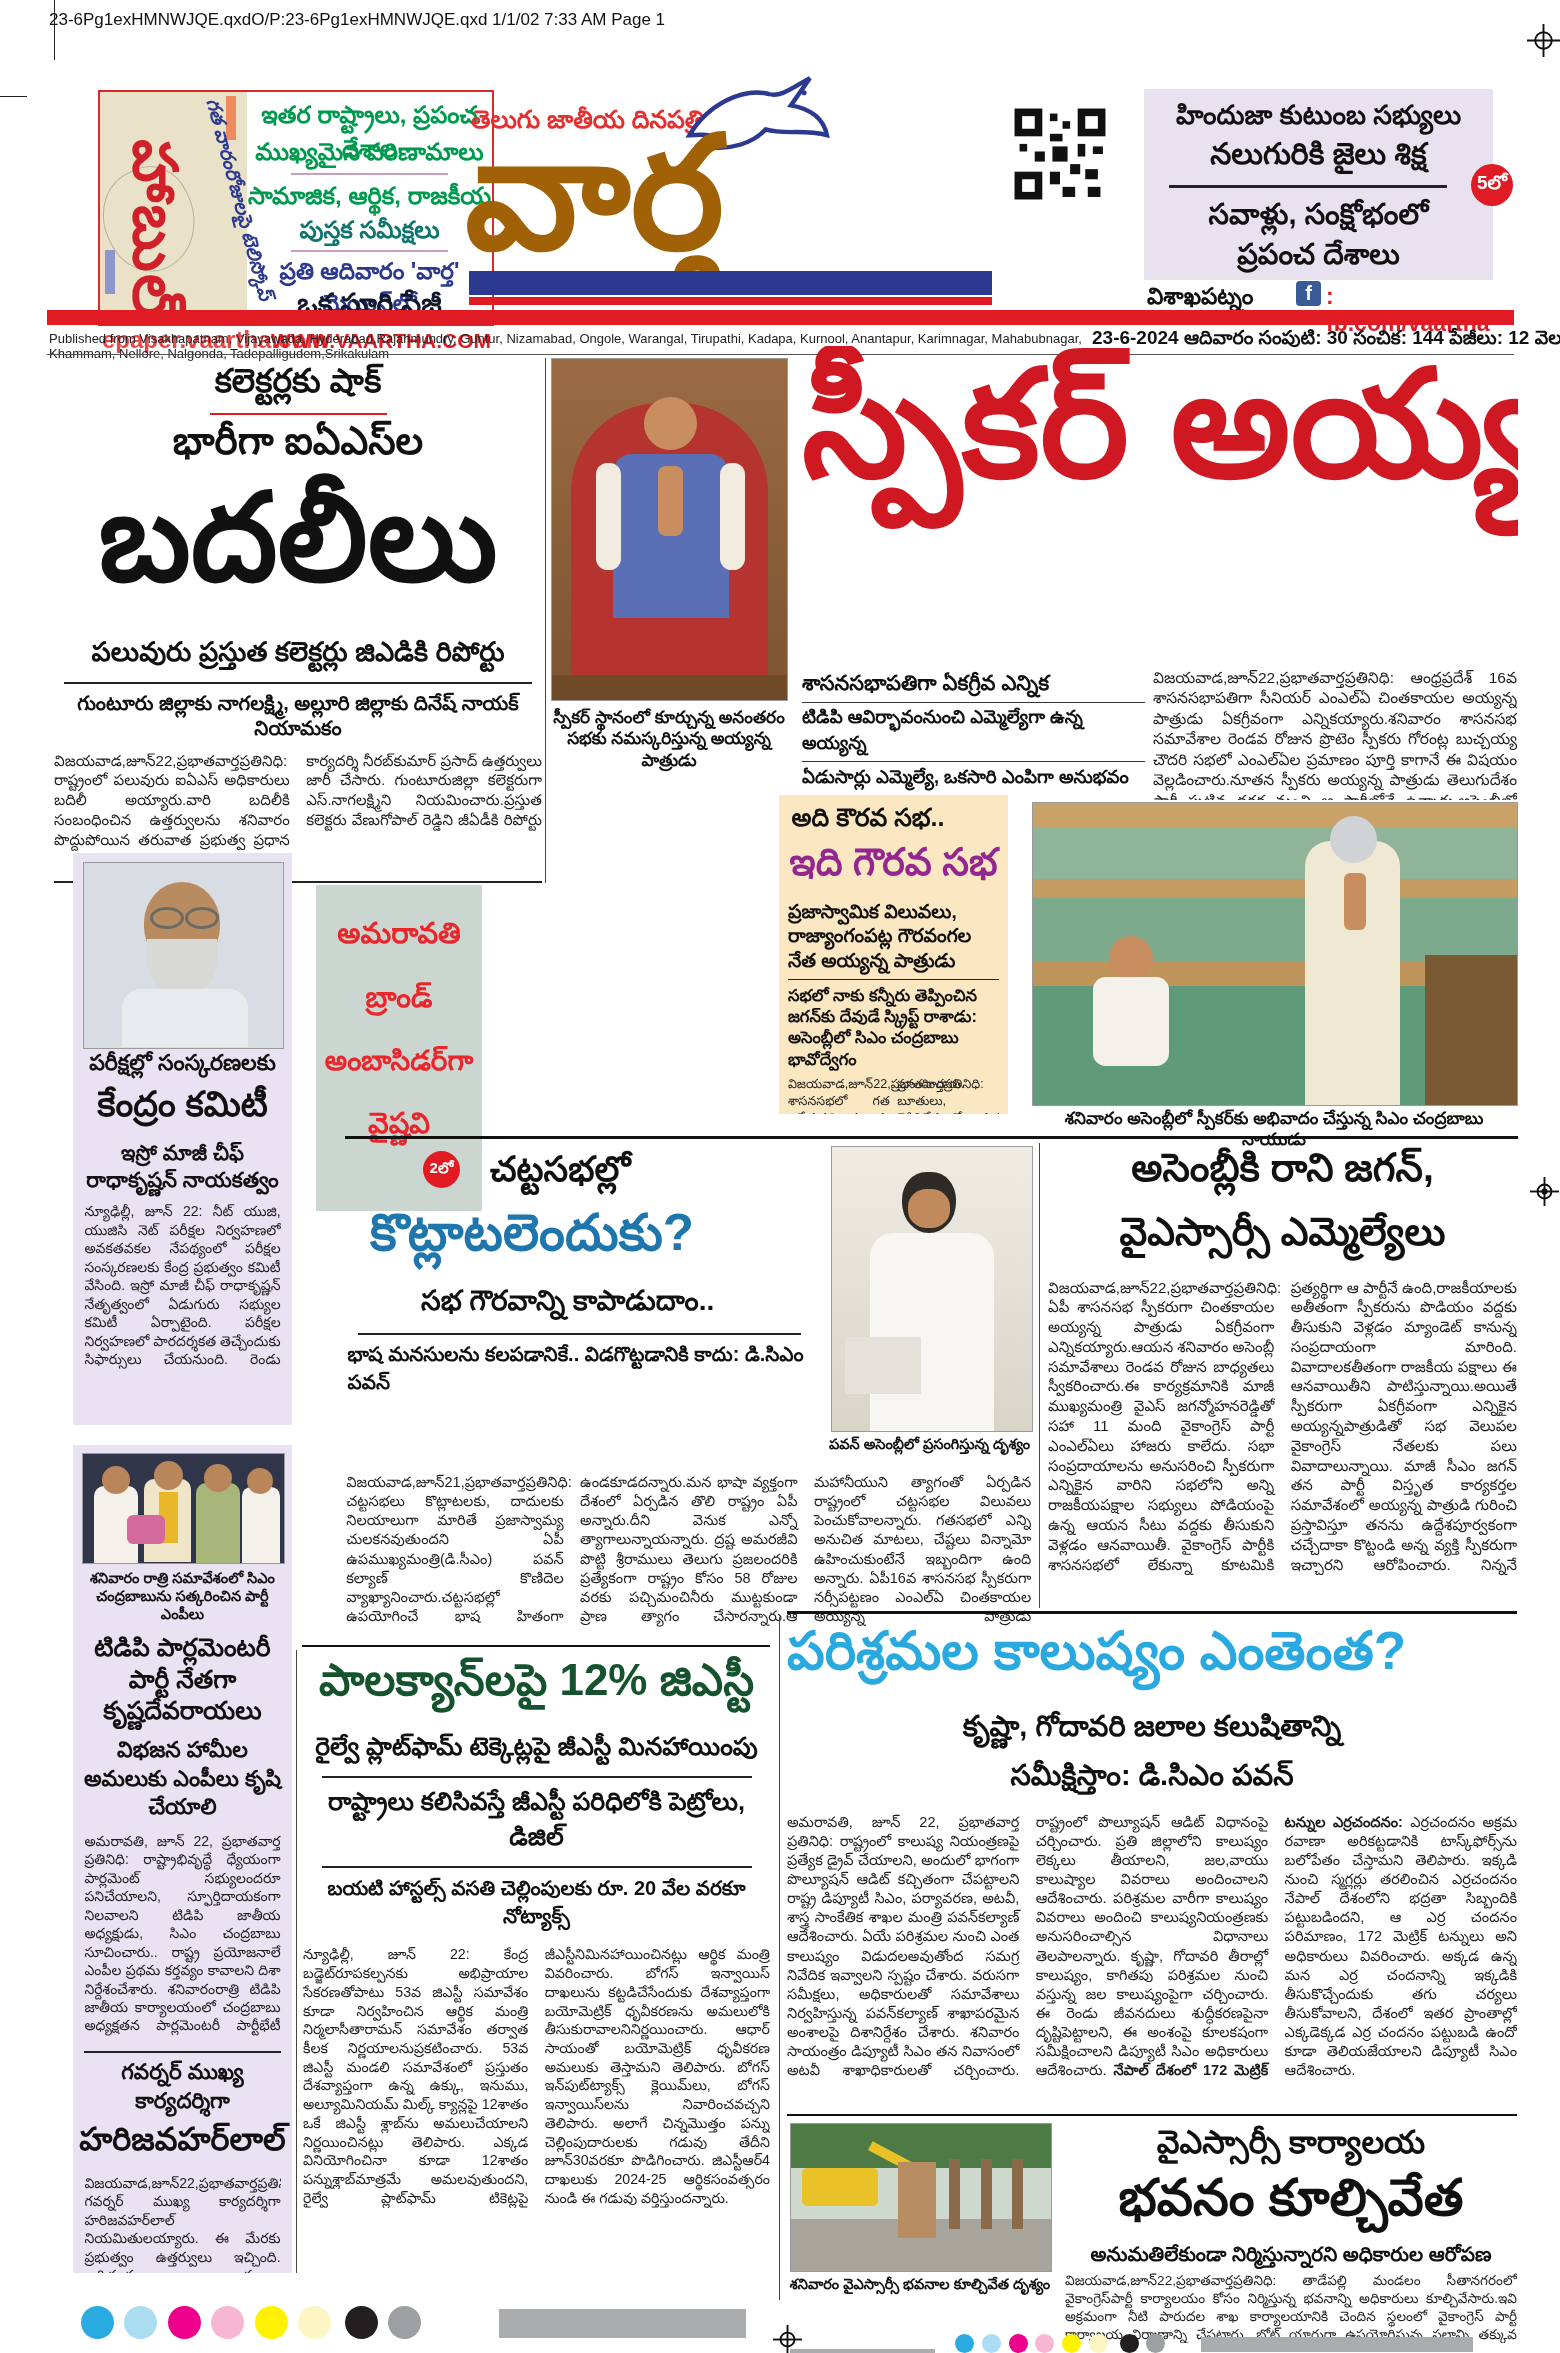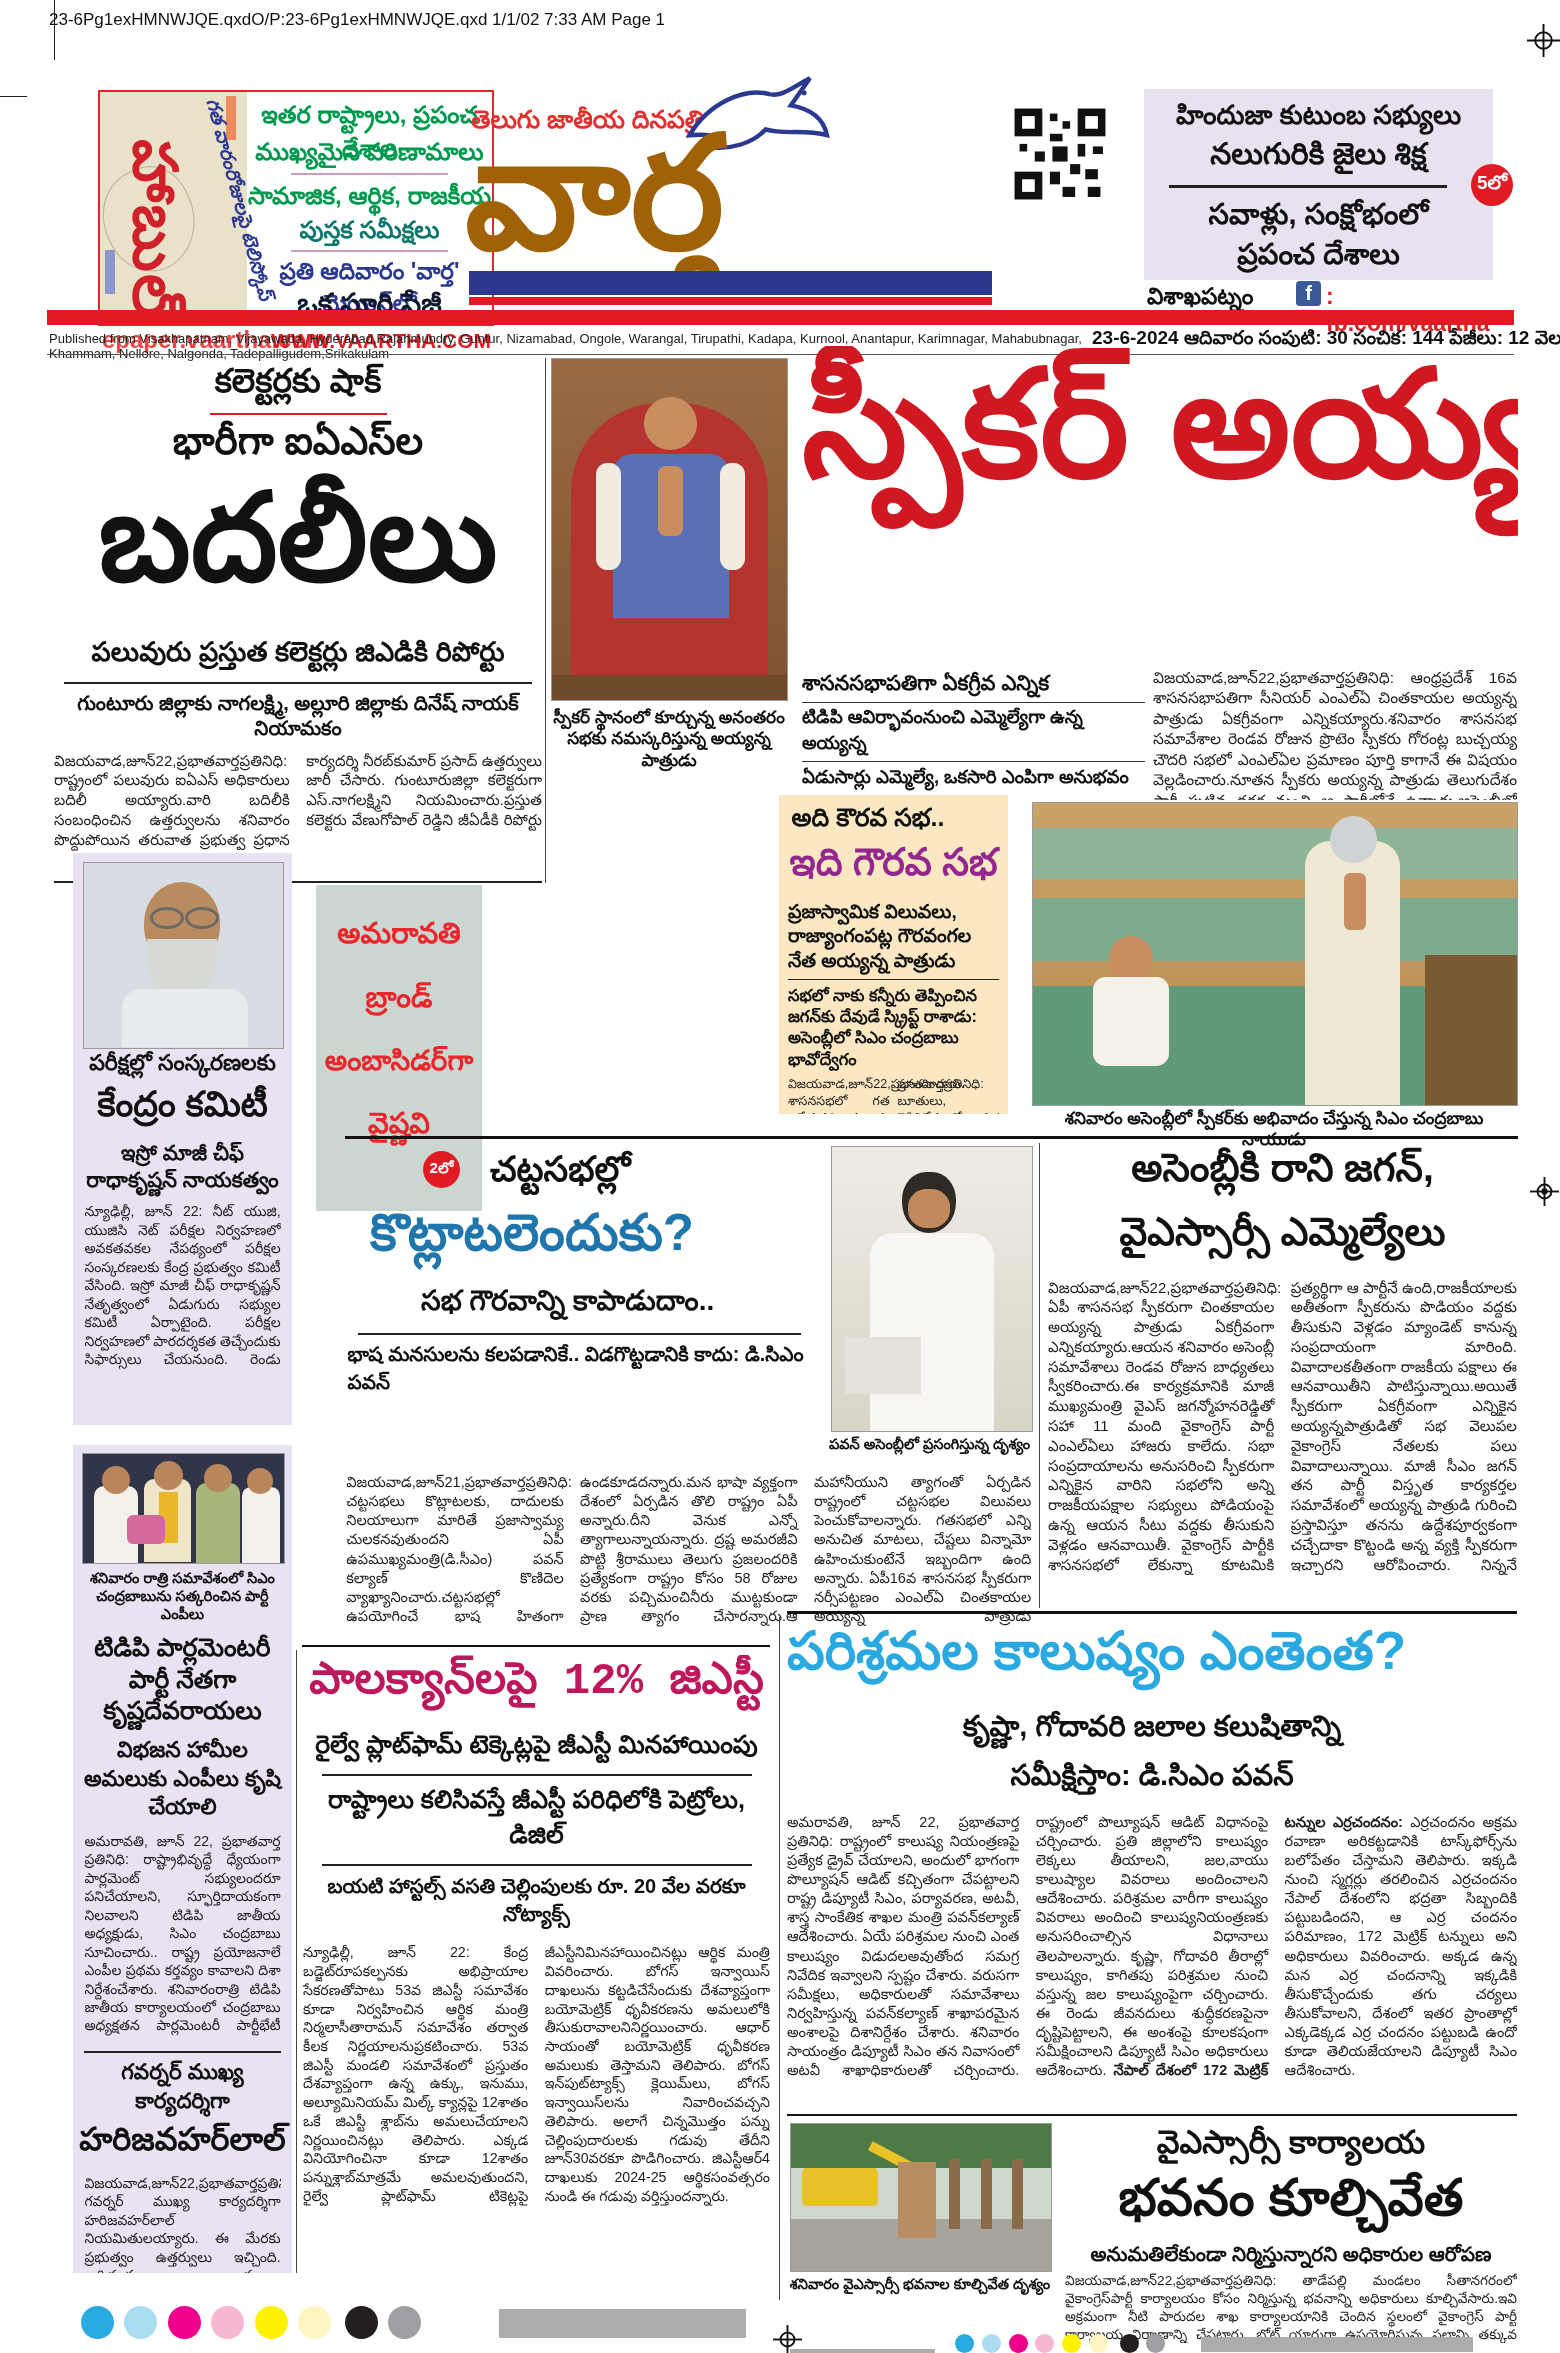--- a/index.html
+++ b/index.html
@@ -269,21 +269,21 @@
     </div>
     <div style="width:197px;height:1.9px;background:#222;margin:10px auto 0;"></div>
     <div class="b ctr" style="font-size:21.5px;margin-top:7.6px;">గవర్నర్ ముఖ్య కార్యదర్శిగా</div>
     <div class="b ctr" style="font-size:32px;margin-top:2.5px;">హరిజవహర్‌లాల్</div>
     <div class="body-txt jst clip" style="font-size:14px;margin:8.9px 11.4px 0;height:190px;">విజయవాడ,జూన్‌22,ప్రభాతవార్తప్రతినిధి: గవర్నర్ ముఖ్య కార్యదర్శిగా హరిజవహర్‌లాల్ నియమితులయ్యారు. ఈ మేరకు ప్రభుత్వం ఉత్తర్వులు ఇచ్చింది. కార్మిక, కర్మాగారాలు, బాయిలర్ల శాఖ ముఖ్య కార్యదర్శిగా పనిచేసిన ఆయన్ని ప్రభుత్వం రెండు రోజుల కిందట బదిలీ చేసి తాజాగా పోస్టింగ్ ఇచ్చింది. 2012 బ్యాచ్‌కు చెందిన ఆయన సంయుక్త కలెక్టర్‌గా ఉమ్మడి ఆంధ్రప్రదేశ్‌లో నల్గొండ, విభజన తర్వాత ప్రకాశం జిల్లాల్లో పనిచేశారు.</div>
   </div>
 
   <div class="abs" style="left:302px;top:1645px;width:468px;height:1.9px;background:#111;"></div>
   <div class="abs vrule" style="left:296px;top:1650px;height:623px;"></div>
   <div class="ab abs clip" style="left:303px;top:1650px;width:467px;height:623px;">
-    <div class="b ctr nowrap clip" style="font-size:44px;color:#be185d;margin-top:5px;font-family:Liberation Mono, monospace;">పాలక్యాన్‌లపై 12% జిఎస్టీ</div>
+    <div class="b ctr nowrap clip" style="font-size:44px;color:#14532d;margin-top:5px;">పాలక్యాన్‌లపై 12% జిఎస్టీ</div>
     <div class="b ctr" style="font-size:25px;margin-top:16.4px;">రైల్వే ప్లాట్‌ఫామ్ టెక్కెట్లపై జీఎస్టీ మినహాయింపు</div>
     <div style="width:430px;height:1.9px;background:#222;margin:8.9px auto 0;"></div>
     <div class="b ctr" style="font-size:25px;margin-top:8.9px;">రాష్ట్రాలు కలిసివస్తే జీఎస్టీ పరిధిలోకి పెట్రోలు, డిజిల్</div>
     <div style="width:430px;height:1.9px;background:#222;margin:8.9px auto 0;"></div>
     <div class="b ctr" style="font-size:20px;margin-top:8.9px;">బయటి హాస్టల్స్ వసతి చెల్లింపులకు రూ. 20 వేల వరకూ నోట్యాక్స్</div>
     <div class="body-txt jst cols2 clip" style="font-size:14.2px;margin-top:12.6px;height:360px;">
       <span>న్యూఢిల్లీ, జూన్ 22: కేంద్ర బడ్జెట్‌రూపకల్పనకు అభిప్రాయాల సేకరణతోపాటు 53వ జిఎస్టీ సమావేశం కూడా నిర్వహించిన ఆర్థిక మంత్రి నిర్మలాసీతారామన్ సమావేశం తర్వాత కీలక నిర్ణయాలనుప్రకటించారు. 53వ జిఎస్టీ మండలి సమావేశంలో ప్రస్తుతం దేశవ్యాప్తంగా ఉన్న ఉక్కు, ఇనుము, అల్యూమినియమ్ మిల్క్ క్యాన్లపై 12శాతం ఒకే జిఎస్టీ శ్లాబ్‌ను అమలుచేయాలని నిర్ణయించినట్లు తెలిపారు. ఎక్కడ వినియోగించినా కూడా 12శాతం పన్నుశ్లాబ్‌మాత్రమే అమలవుతుందని, రైల్వే ప్లాట్‌ఫామ్</span>
       <span>టికెట్లపై జీఎస్టీనిమినహాయించినట్లు ఆర్థిక మంత్రి వివరించారు. బోగస్ ఇన్వాయిస్ దాఖలును కట్టడిచేసేందుకు దేశవ్యాప్తంగా బయోమెట్రిక్ ధృవీకరణను అమలులోకి తీసుకురావాలనినిర్ణయించారు. ఆధార్ సాయంతో బయోమెట్రిక్ ధృవీకరణ అమలుకు తెస్తామని తెలిపారు. బోగస్ ఇన్‌పుట్‌ట్యాక్స్ క్లెయిమ్‌లు, బోగస్ ఇన్వాయిస్‌లను నివారించవచ్చని తెలిపారు. అలాగే చిన్నమొత్తం పన్ను చెల్లింపుదారులకు గడువు తేదీని జూన్‌30వరకూ పొడిగించారు. జిఎస్టీఆర్4 దాఖలుకు 2024-25 ఆర్థికసంవత్సరం నుండి ఈ గడువు వర్తిస్తుందన్నారు.</span>
     </div>
   </div>

